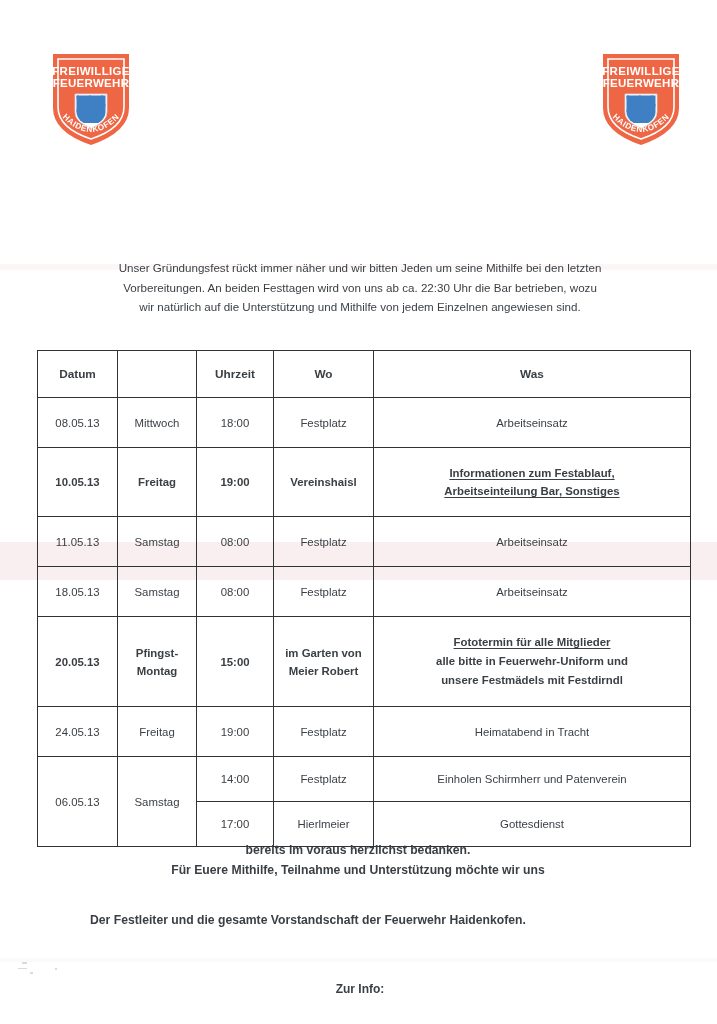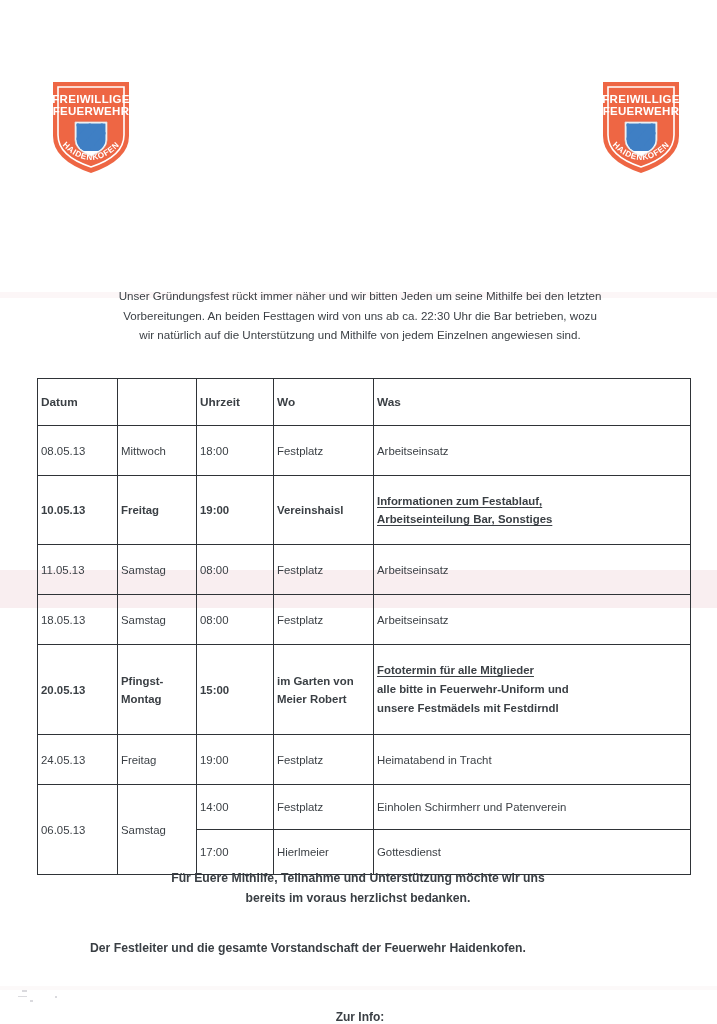--- a/index.html
+++ b/index.html
@@ -34,21 +34,21 @@
     position: relative;
     width: 717px;
     height: 1024px;
     padding: 0;
   }
 
   
   .header {
     position: relative;
     height: 120px;
-    margin-top: 78px;
+    margin-top: 50px;
   }
 
   .logo {
     position: absolute;
     width: 88px;
     height: 98px;
     top: 0;
   }
   .logo-left  { left: 47px; }
   .logo-right { left: 597px; }
@@ -103,21 +103,21 @@
     left: 37px;
     width: 653px;
   }
   table.sched {
     width: 653px;
     border-collapse: collapse;
     table-layout: fixed;
   }
   table.sched td, table.sched th {
     border: 1.2px solid #2f3337;
-    text-align: left;
+    text-align: center;
     vertical-align: middle;
     font-size: 11.4px;
     font-weight: normal;
     padding: 16px 3px;
   }
   col.c-datum { width: 80px; }
   col.c-tag   { width: 79px; }
   col.c-zeit  { width: 77px; }
   col.c-wo    { width: 100px; }
   col.c-was   { width: 317px; }
@@ -349,22 +349,22 @@
         <tr class="r-split">
           <td>17:00</td>
           <td>Hierlmeier</td>
           <td>Gottesdienst</td>
         </tr>
       </tbody>
     </table>
   </div>
 
   <div class="thanks">
+    <div>bereits im voraus herzlichst bedanken.</div>
     <div>Für Euere Mithilfe, Teilnahme und Unterstützung möchte wir uns</div>
-    <div>bereits im voraus herzlichst bedanken.</div>
   </div>
 
   <div class="signature">Der Festleiter und die gesamte Vorstandschaft der Feuerwehr Haidenkofen.</div>
 
   <div class="info-block">
     <div class="info-title">Zur Info:</div>
 
   </div>
 
 </div>

